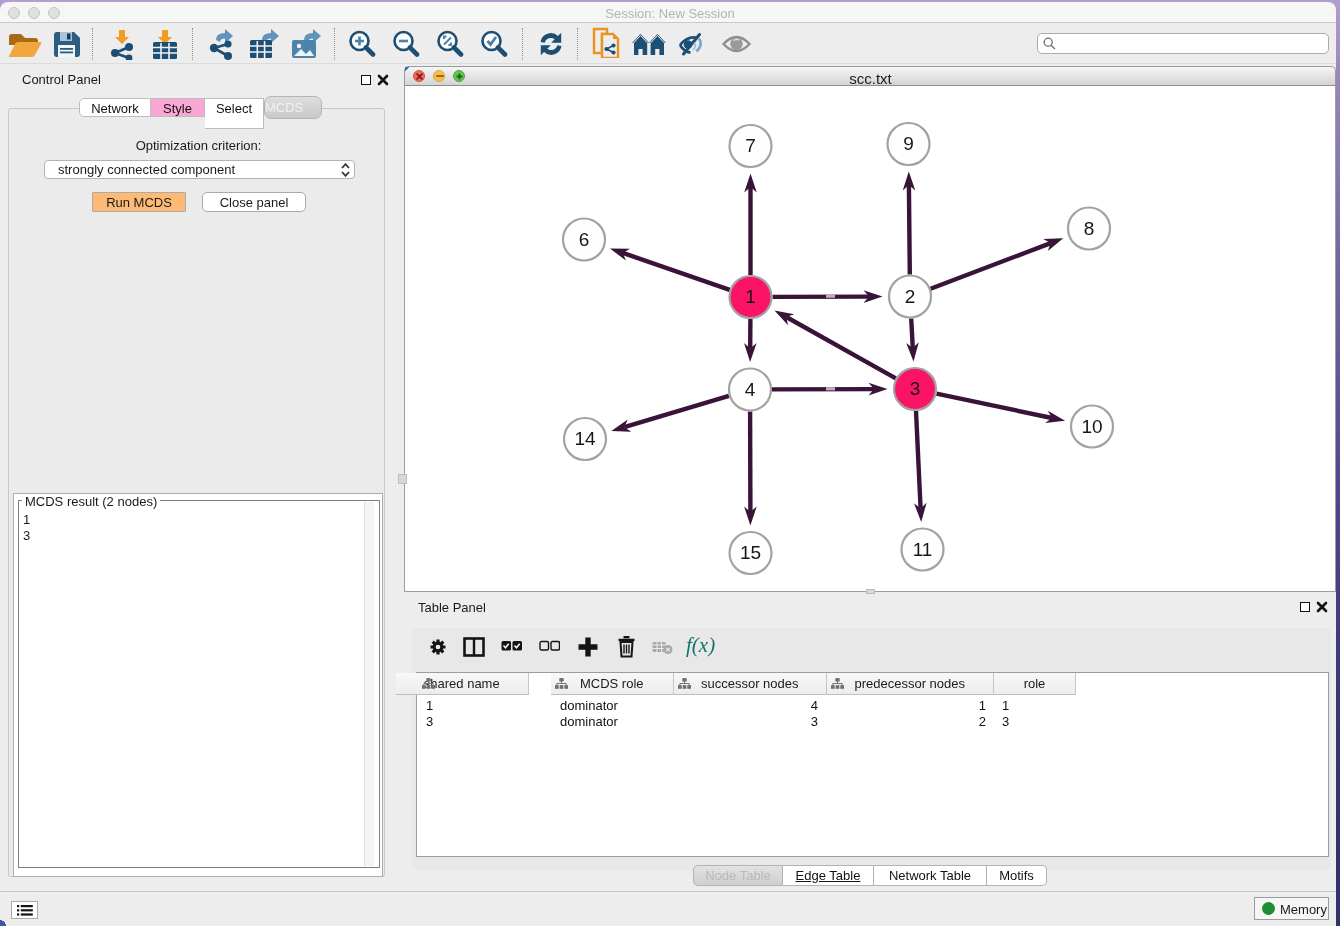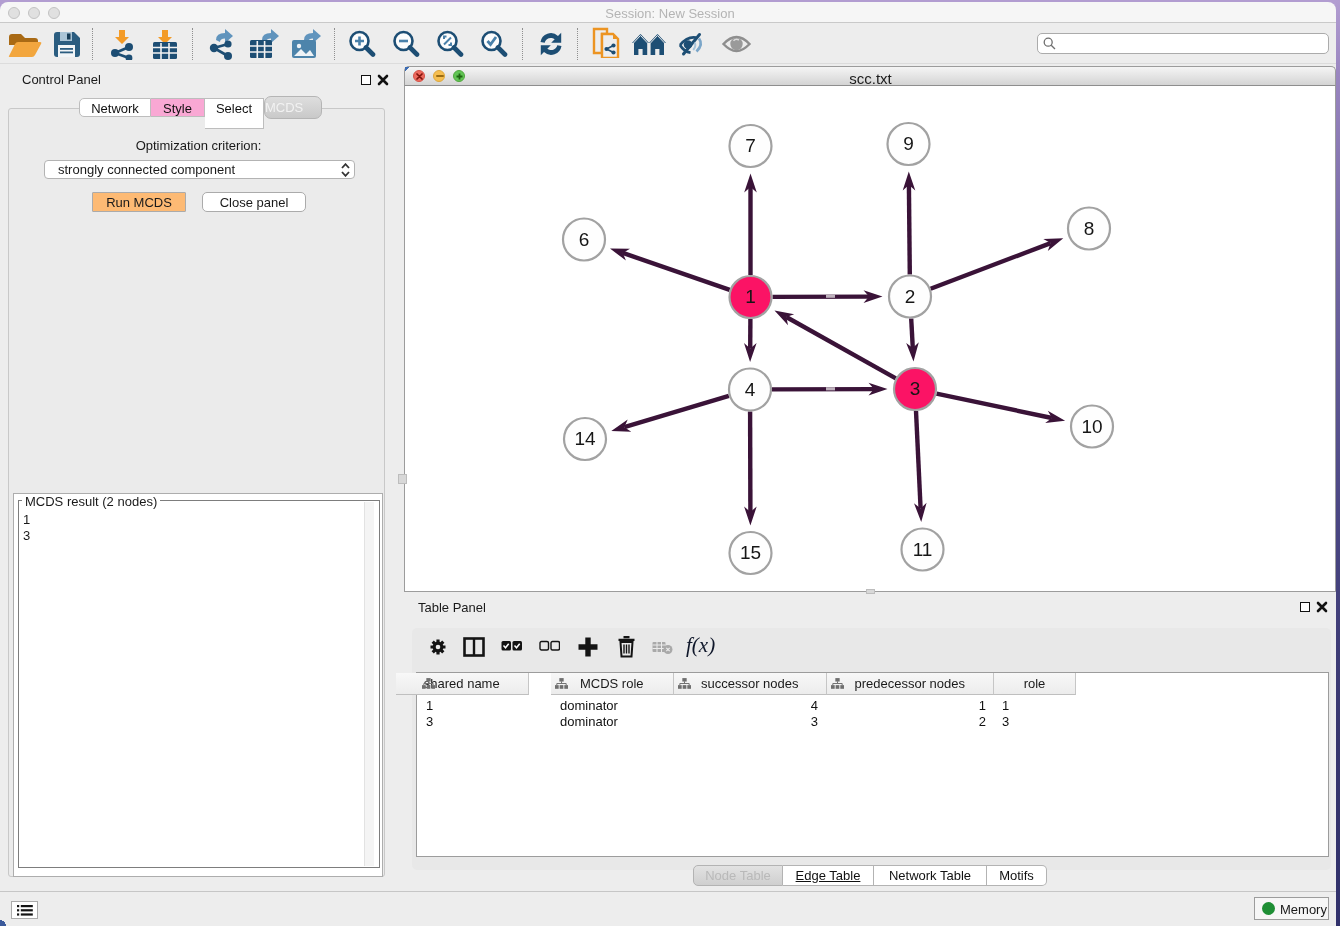--- a/index.html
+++ b/index.html
@@ -273,21 +273,21 @@
 <svg class="abs" style="left:652px;top:641px" width="21" height="13" viewBox="0 0 21 13">
 <g fill="#a9a9a9">
       <rect x="0.5" y="1" width="13" height="10" rx="1"></rect>
     </g>
 <g stroke="#ebebeb" stroke-width="1">
       <path d="M0.5 4 h13 M0.5 7.5 h13 M5 1 v10 M9.5 1 v10"></path>
     </g>
 <circle cx="16" cy="8.5" r="4.5" fill="#a9a9a9"></circle>
 <path d="M14.3 6.8 l3.4 3.4 M17.7 6.8 l-3.4 3.4" stroke="#ebebeb" stroke-width="1.2"></path>
 </svg>
-<div class="abs" style="left:686px;top:633px;font-family:'Liberation Serif',serif;font-style:italic;font-size:21px;color:#0f172a;">f(x)</div>
+<div class="abs" style="left:686px;top:633px;font-family:'Liberation Serif',serif;font-style:italic;font-size:21px;color:#0f766e;">f(x)</div>
 
 <div class="abs" style="left:416px;top:672px;width:913px;height:185px;background:#fff;border:1px solid #9c9c9c;"></div>
 
 <div class="abs" style="left:396px;top:673px;width:132.5px;height:22px;background:linear-gradient(#f8f8f8,#ececec);border-right:1px solid #c6c6c6;border-bottom:1px solid #bfbfbf;text-align:center;font-size:13px;line-height:22px;color:#1a1a1a;">shared name</div>
 <svg class="abs" style="left:422px;top:678px" width="13" height="11" viewBox="0 0 12 10">
 <g fill="#6f6f6f">
       <rect x="4" y="0" width="4" height="3.2"></rect>
       <rect x="0" y="6.5" width="3.4" height="3.4"></rect>
       <rect x="4.3" y="6.5" width="3.4" height="3.4"></rect>
       <rect x="8.6" y="6.5" width="3.4" height="3.4"></rect>

